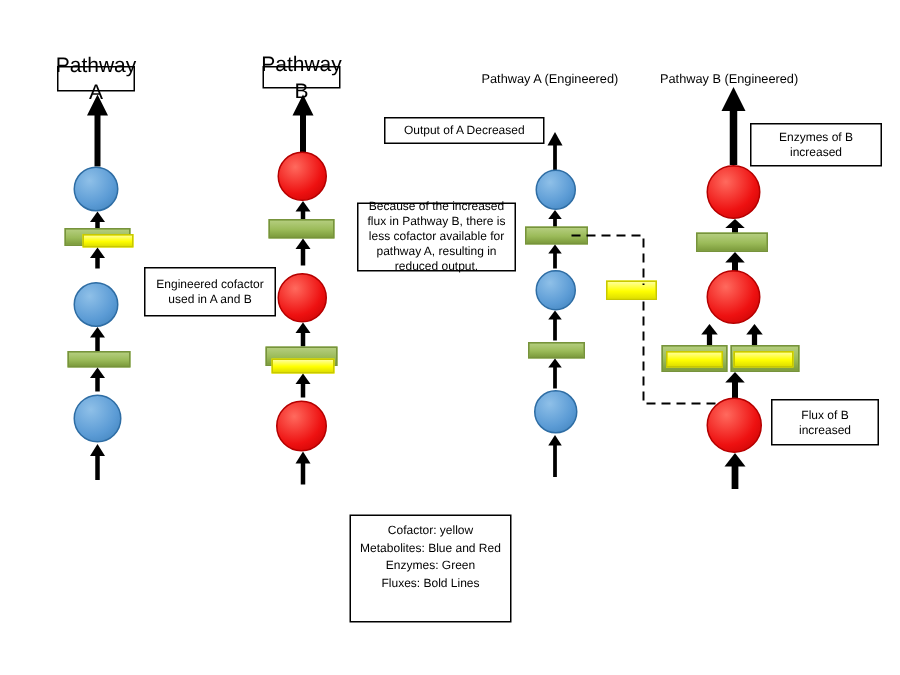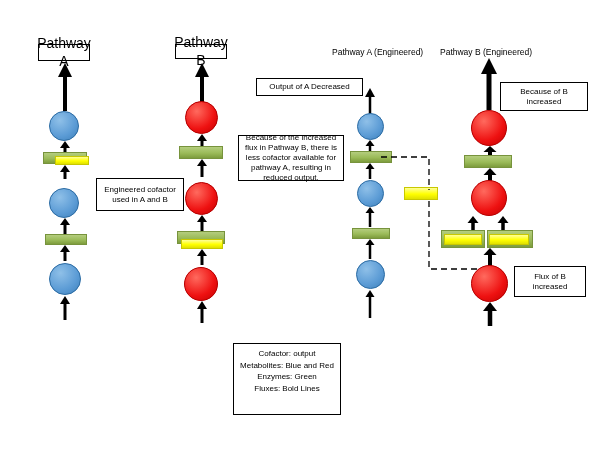--- a/index.html
+++ b/index.html
@@ -92,21 +92,21 @@
 </style>
 </head>
 <body>
 
 <div id="canvas">
 
   <div class="box title-box" style="left:38px; top:44px; width:52px; height:17px;">Pathway A</div>
 
   <div class="box title-box" style="left:175px; top:44px; width:52px; height:15px;">Pathway B</div>
 
-  <div class="plain-label" style="left:304px; top:47px;padding-left:28px;">Pathway A (Engineered)</div>
+  <div class="plain-label" style="left:293px; top:47px;padding-left:28px;">Pathway A (Engineered)</div>
 
   <div class="plain-label" style="left:440px; top:47px;">Pathway B (Engineered)</div>
 
   <div class="arrow" style="left:56px; top:63px;">
     <svg width="18" height="48" viewBox="0 0 18 48">
       <line x1="9" y1="48" x2="9" y2="12" stroke="#000" stroke-width="4"></line>
       <polygon points="9,0 2,14 16,14" fill="#000"></polygon>
     </svg>
   </div>
 
@@ -331,28 +331,28 @@
 
   <div class="arrow" style="left:481px; top:302px;">
     <svg width="18" height="24" viewBox="0 0 18 24">
       <line x1="9" y1="24" x2="9" y2="6" stroke="#000" stroke-width="4.5"></line>
       <polygon points="9,0 2,9 16,9" fill="#000"></polygon>
     </svg>
   </div>
 
   <div class="box" style="left:256px; top:78px; width:107px; height:18px;">Output of A Decreased</div>
 
-  <div class="box" style="left:500px; top:82px; width:88px; height:29px;">Because of B increased</div>
+  <div class="box" style="left:500px; top:82px; width:88px; height:29px;">Enzymes of B increased</div>
 
   <div class="box" style="left:96px; top:178px; width:88px; height:33px;">Engineered cofactor used in A and B</div>
 
   <div class="box" style="left:238px; top:135px; width:106px; height:46px;">Because of the increased flux in Pathway B, there is less cofactor available for pathway A, resulting in reduced output.</div>
 
   <div class="box" style="left:514px; top:266px; width:72px; height:31px;">Flux of B increased</div>
 
   <div class="legend-box" style="left:233px; top:343px; width:108px; height:72px;">
-    <div>Cofactor: output</div>
+    <div>Cofactor: yellow</div>
     <div>Metabolites: Blue and Red</div>
     <div>Enzymes: Green</div>
     <div>Fluxes: Bold Lines</div>
   </div>
 
 </div>
 
 </body></html>

